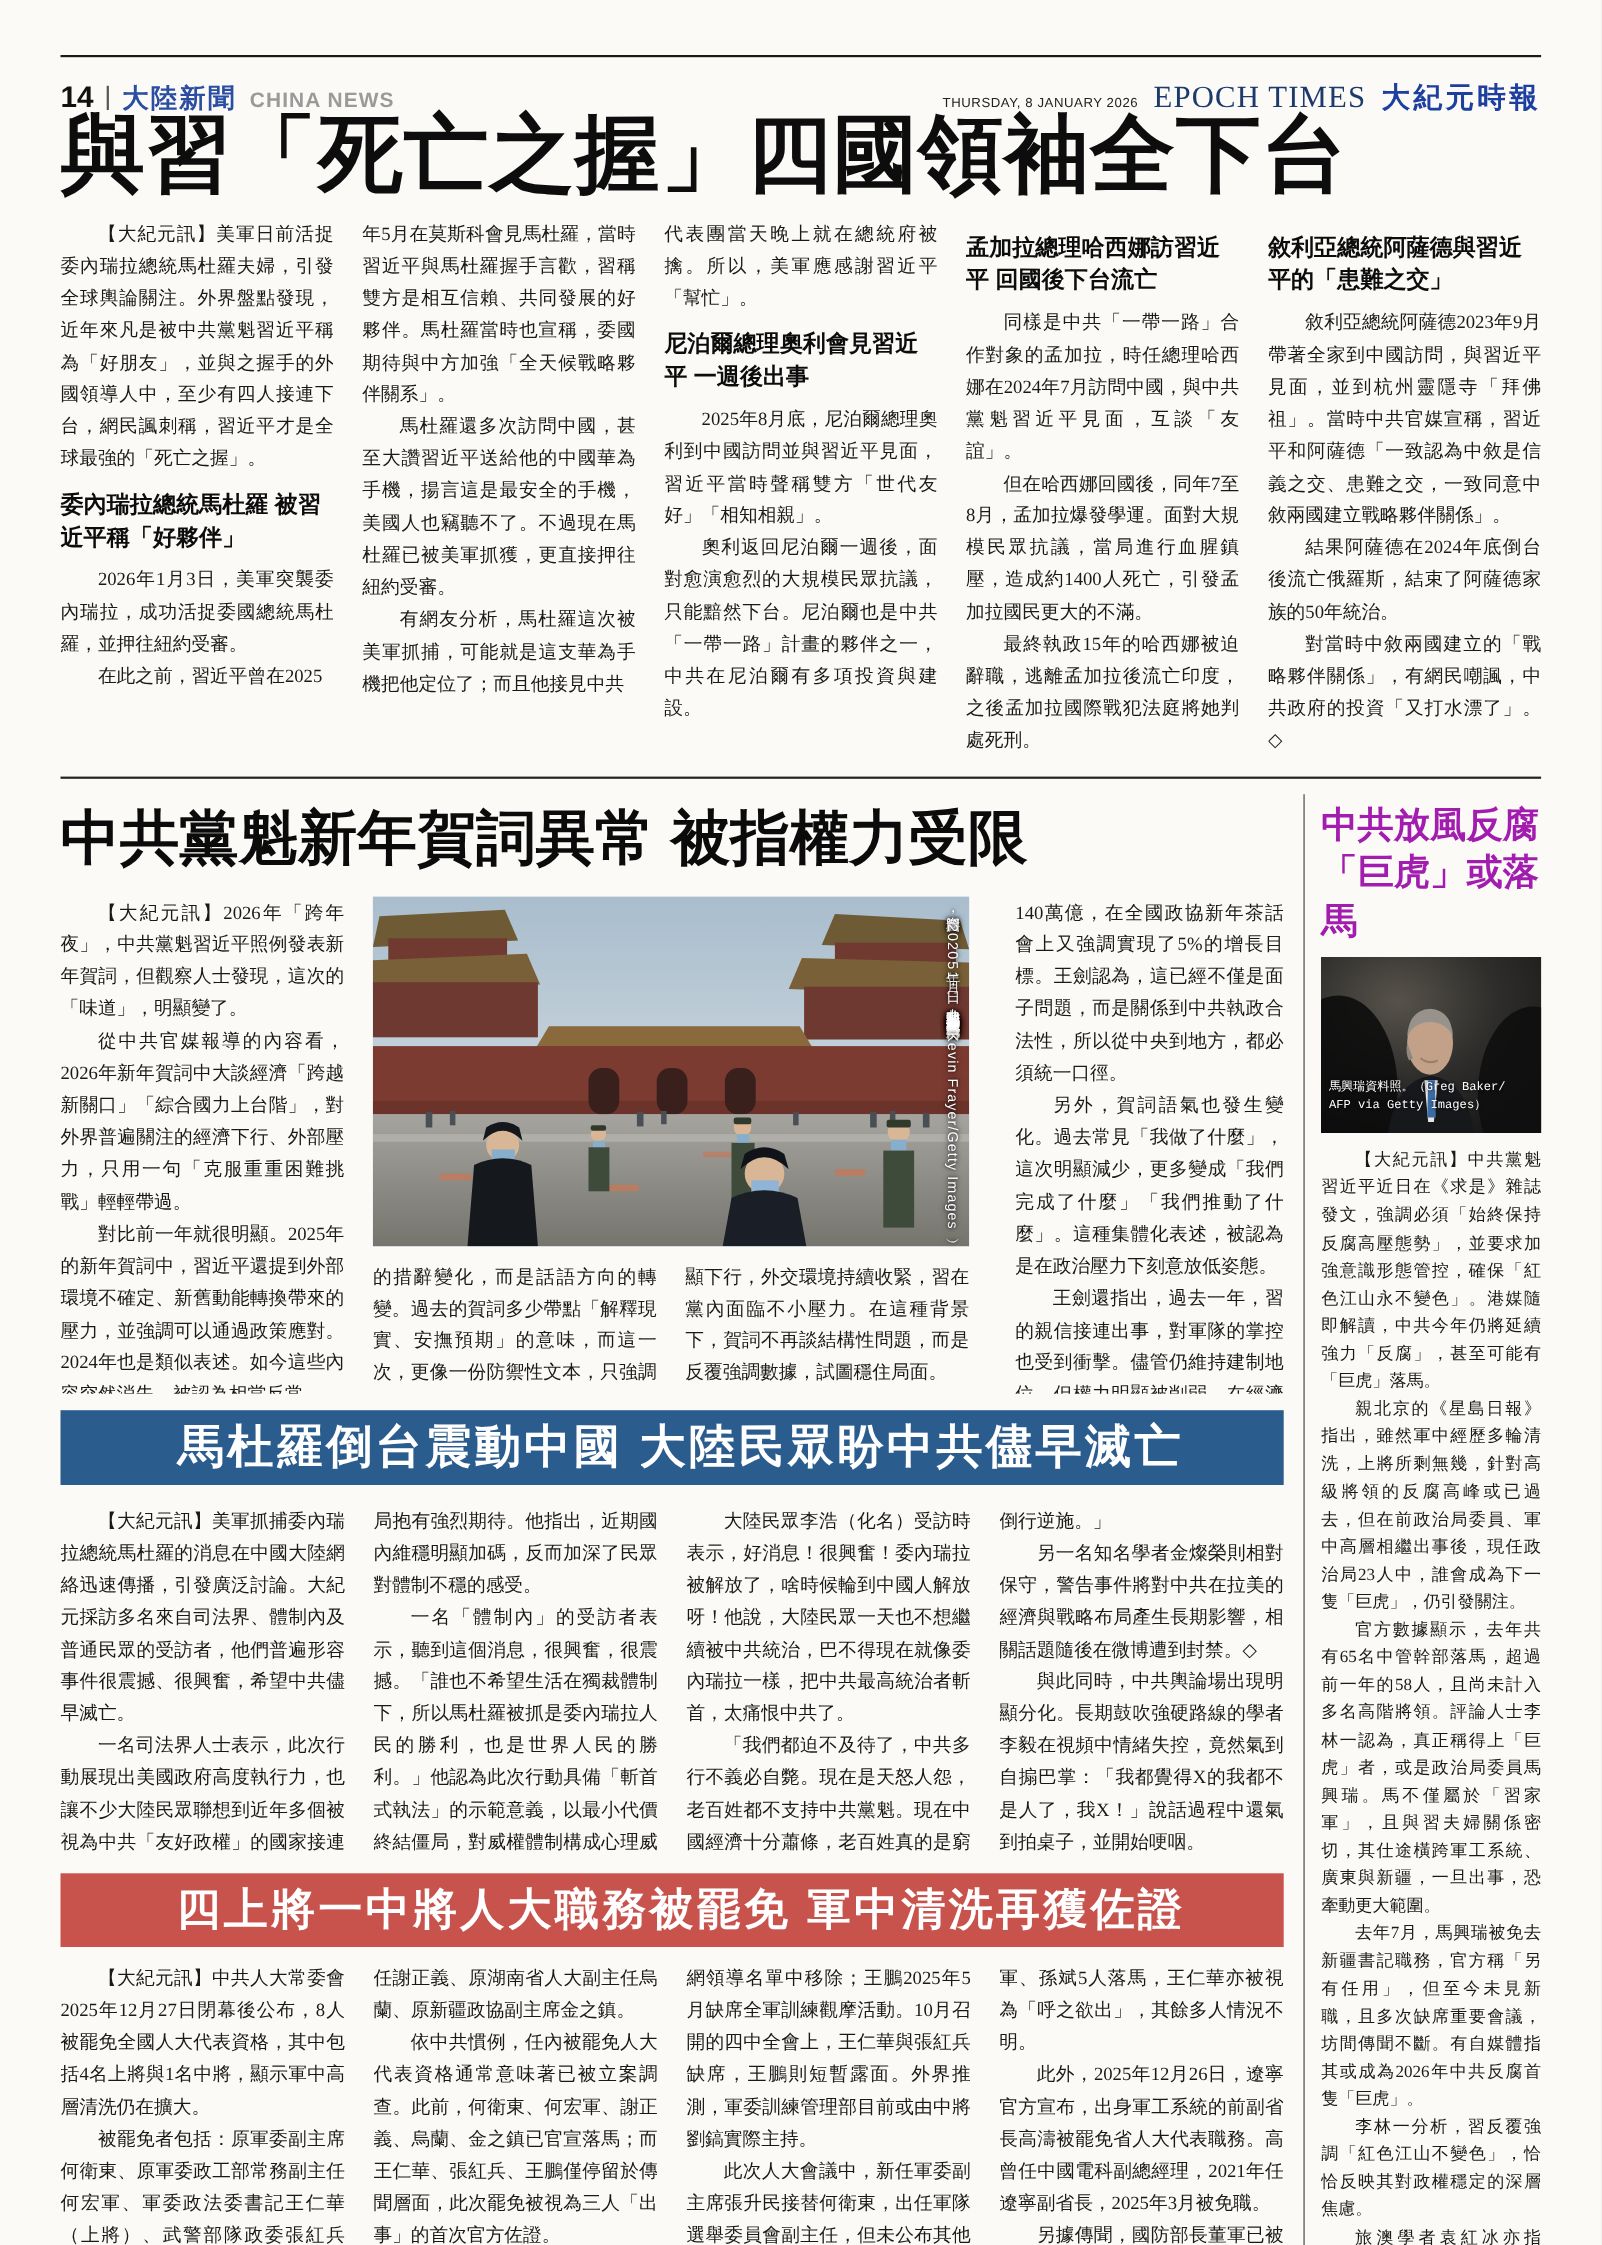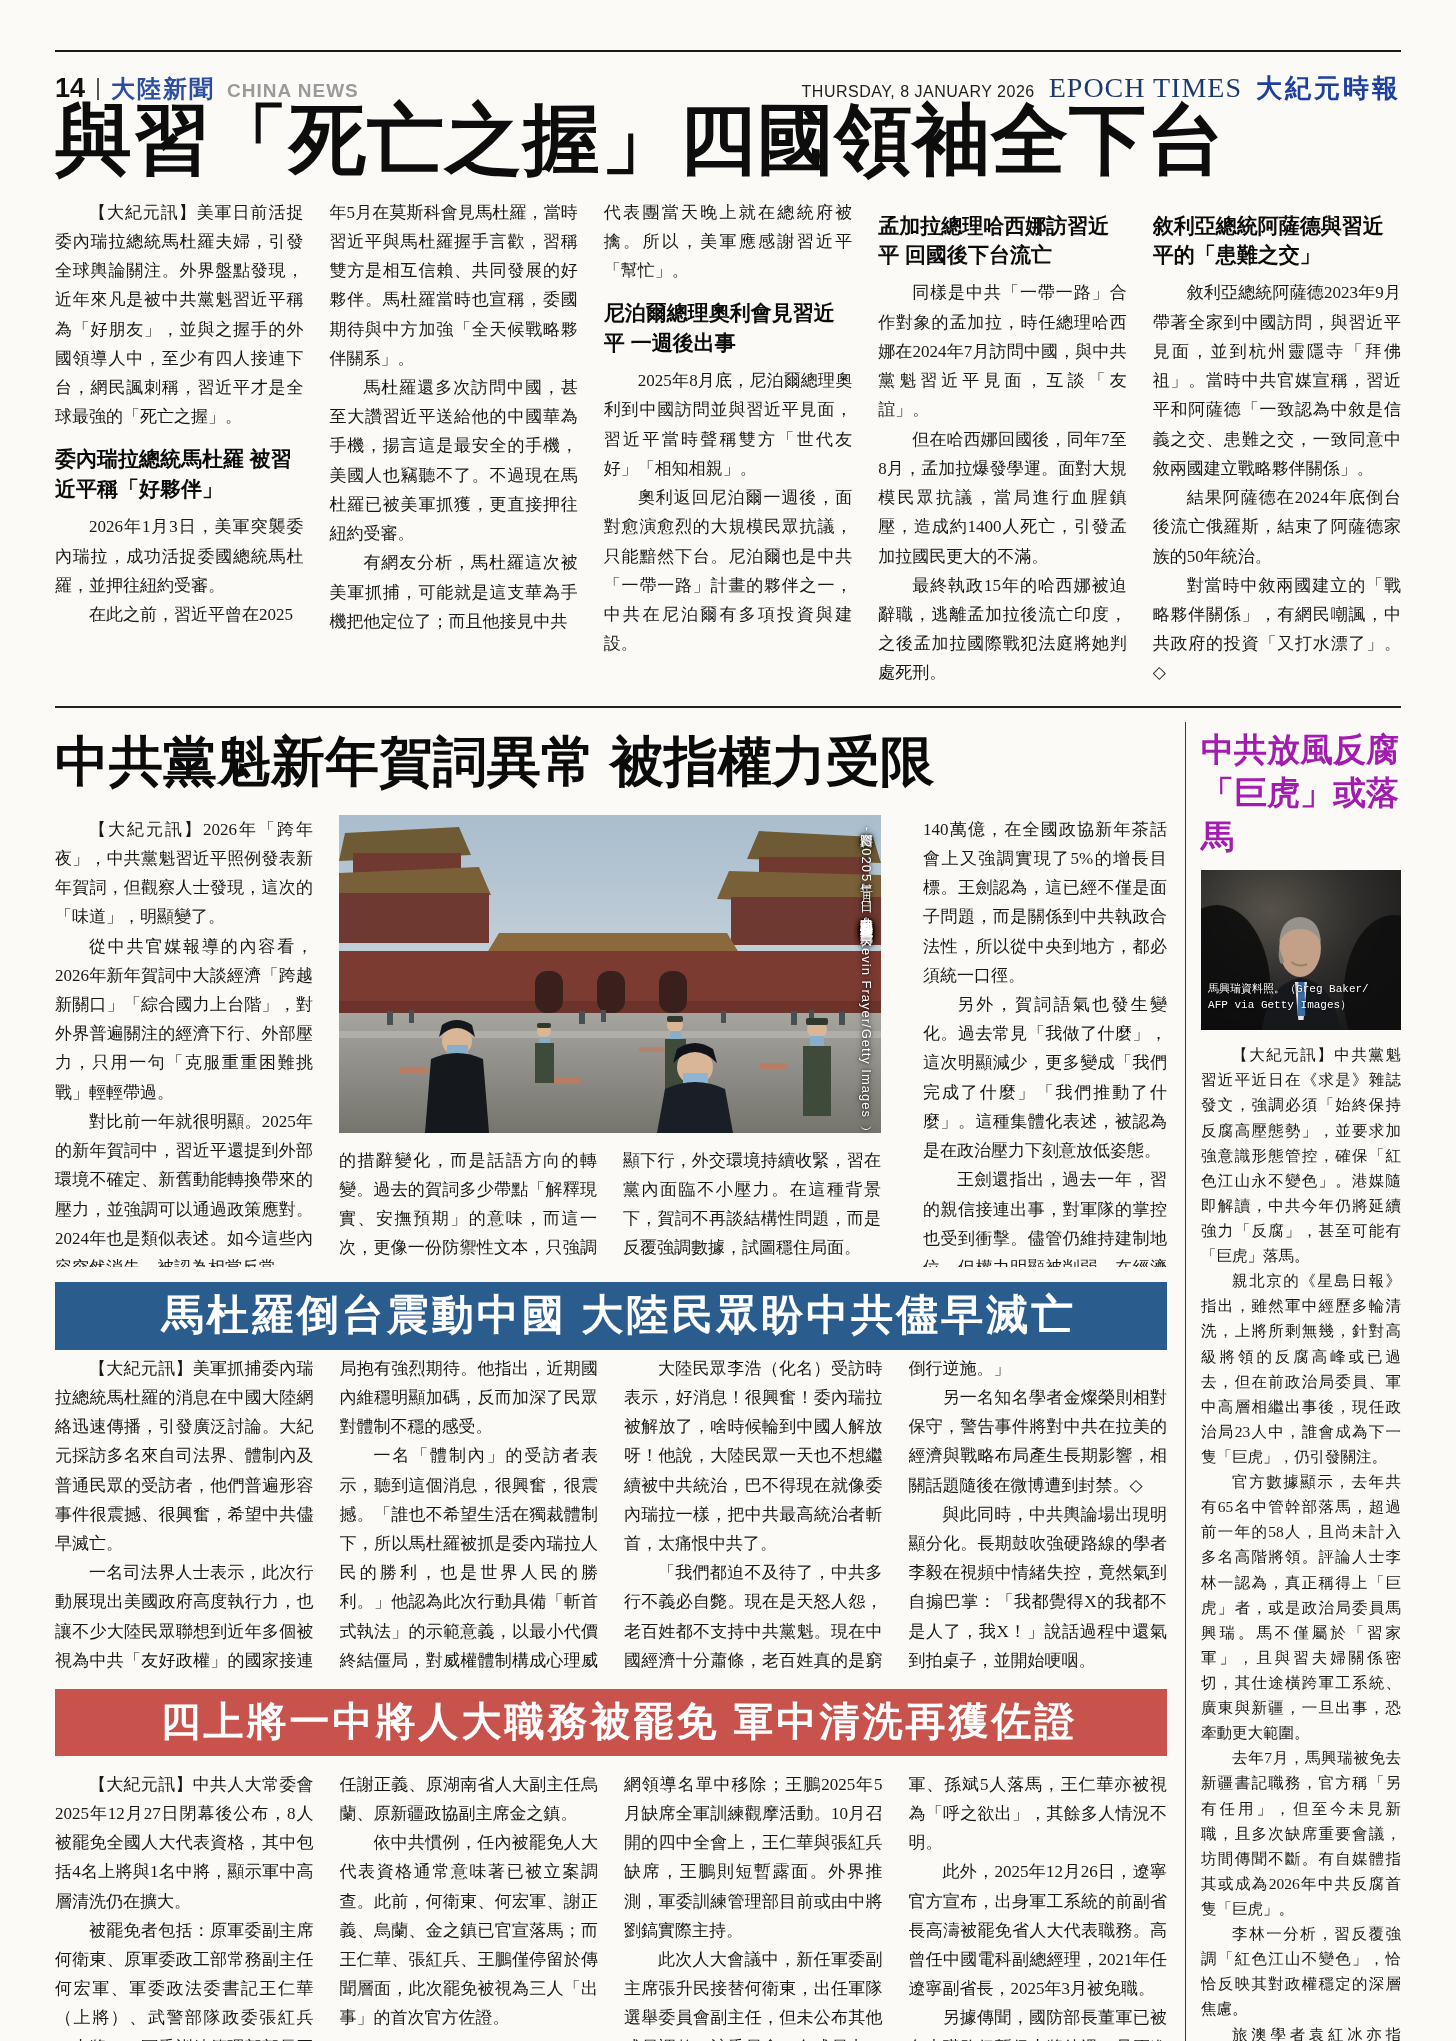--- a/index.html
+++ b/index.html
@@ -16,21 +16,21 @@
     padding:50px 55px 0 55px;overflow:hidden;position:relative;
     font-family:"Liberation Serif","DejaVu Serif",serif;color:var(--ink);
   }
   
   .masthead{border-top:2px solid #1a1a1a;padding-top:19px;display:flex;align-items:baseline;height:38px;}
   .pageno{font-family:"Liberation Sans","DejaVu Sans",sans-serif;font-weight:700;font-size:27px;color:#111;}
   .mast-sep{display:inline-block;border-left:2px solid #555;height:22px;margin:0 12px;position:relative;top:3px;}
   .section-cn{font-family:"Liberation Sans","DejaVu Sans",sans-serif;font-weight:800;font-size:24px;color:var(--section-blue);letter-spacing:2px;}
   .section-en{font-family:"Liberation Sans","DejaVu Sans",sans-serif;font-weight:700;font-size:19px;color:#9a9a9a;letter-spacing:1px;margin-left:12px;}
   .mast-right{margin-left:auto;display:flex;align-items:baseline;gap:14px;}
-  .mast-date{font-family:"Liberation Sans","DejaVu Sans",sans-serif;font-size:16px;color:#222;letter-spacing:.5px;}
+  .mast-date{font-family:"Liberation Sans","DejaVu Sans",sans-serif;font-size:12px;color:#222;letter-spacing:.5px;}
   .brand-en{font-family:"Liberation Serif","DejaVu Serif",serif;font-size:28px;color:#1d3a6d;letter-spacing:1px;}
   .brand-cn{font-family:"Liberation Serif","DejaVu Serif",serif;font-weight:700;font-size:26px;color:var(--brand-blue);letter-spacing:3px;}
   
   .headline1{
     font-family:"Liberation Serif","DejaVu Serif",serif;font-weight:900;
     font-size:77px;line-height:1.06;letter-spacing:1px;color:#0d0d0d;
     margin:12px 0 16px 0;white-space:nowrap;
   }
   .cols{display:flex;gap:26px;overflow:hidden;}
   .col{flex:1 1 0;font-size:17px;line-height:1.72;text-align:justify;overflow:hidden;}
@@ -65,21 +65,21 @@
   .s2below{display:flex;gap:26px;margin-top:13px;flex:1 1 auto;overflow:hidden;}
   .s2c4{flex:1 1 auto;margin-left:16px;}
   
   .banner{
     margin-top:15px;color:#fff;text-align:center;
     font-family:"Liberation Sans","DejaVu Sans",sans-serif;font-weight:800;
     letter-spacing:3px;padding:5px 0 7px 16px;
   }
   .banner.blue{background:var(--banner-blue);font-size:42px;}
   .banner.red{background:var(--banner-red);font-size:40px;}
-  .story3-body{margin-top:4px;height:320px;}
+  .story3-body{margin-top:18px;height:320px;}
   .story4-body{margin-top:14px;height:330px;}
   
   .sb-title{
     font-family:"Liberation Sans","DejaVu Sans",sans-serif;font-weight:800;
     font-size:33px;line-height:1.32;color:#a21caf;margin:10px 0 12px 0;
   }
   .photo2{position:relative;height:160px;background:#1b1b1b;margin-bottom:12px;}
   .photo2 svg{display:block;width:100%;height:100%;}
   .photo2-cap{
     position:absolute;left:7px;bottom:16px;color:#fff;

